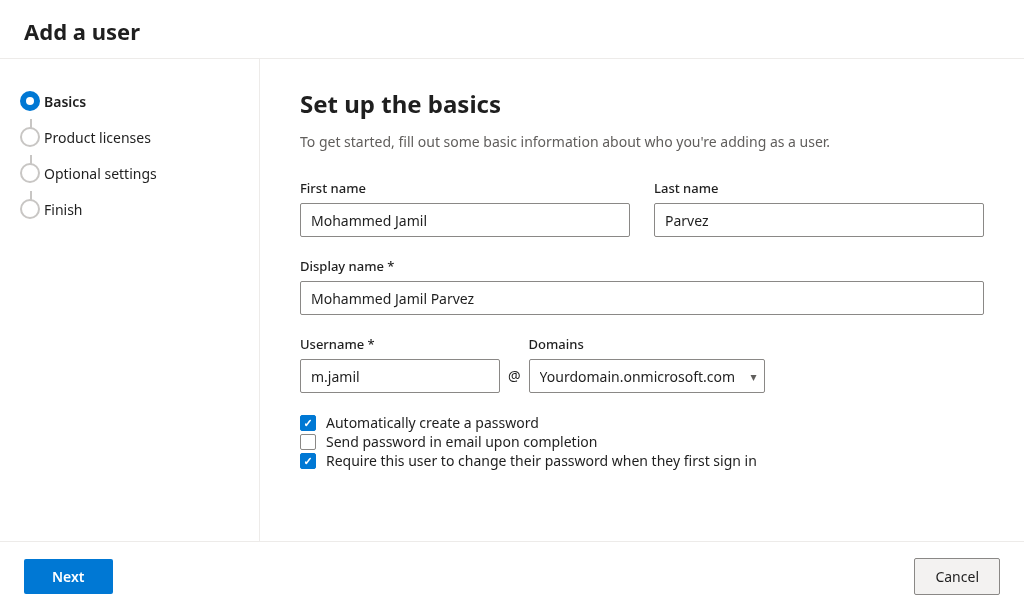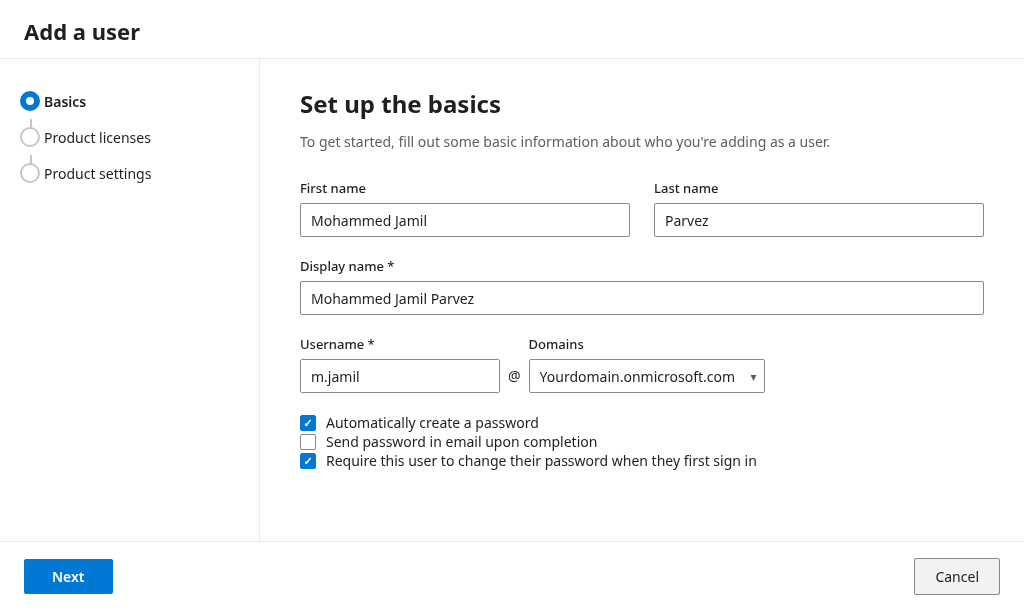--- a/index.html
+++ b/index.html
@@ -306,23 +306,27 @@
         <span class="step-label">Basics</span>
       </div>
 
       <div class="step-item">
         <div class="step-circle"></div>
         <span class="step-label">Product licenses</span>
       </div>
 
       <div class="step-item">
         <div class="step-circle"></div>
-        <span class="step-label">Product settings</span>
-      </div>
-
+        <span class="step-label">Optional settings</span>
+      </div>
+
+      <div class="step-item">
+        <div class="step-circle"></div>
+        <span class="step-label">Finish</span>
+      </div>
 
     </div>
   </div>
 
   <div class="form-area">
 
     <h2 class="form-title">Set up the basics</h2>
     <p class="form-subtitle">To get started, fill out some basic information about who you're adding as a user.</p>
 
     <div class="form-row">

